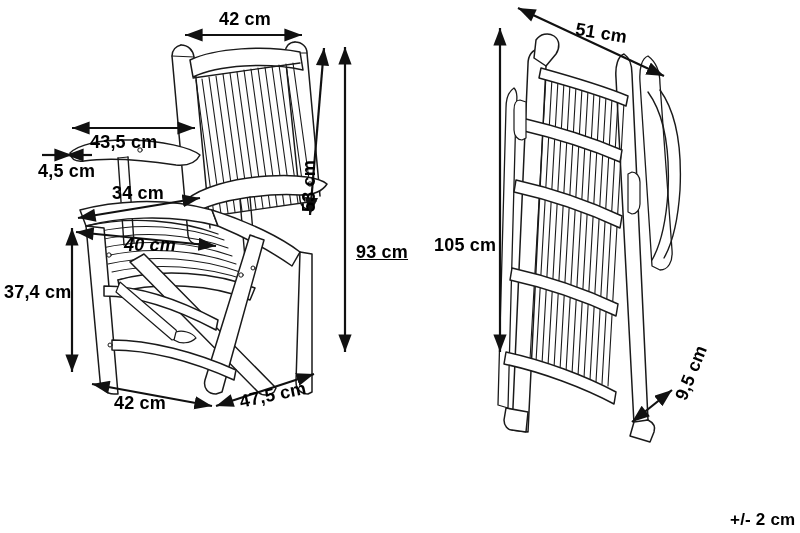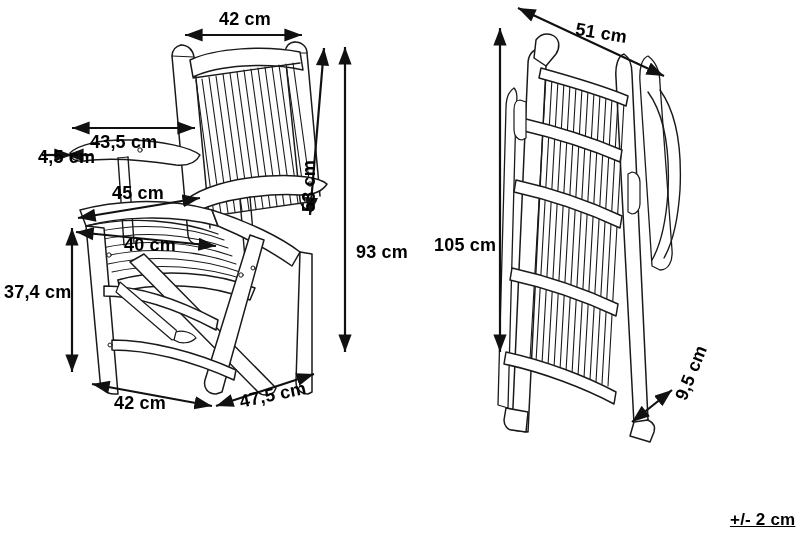--- a/index.html
+++ b/index.html
@@ -28,21 +28,21 @@
   .dim-label {
     position: absolute;
     font-family: "Liberation Sans", sans-serif;
     font-weight: bold;
     color: #000000;
     white-space: nowrap;
     letter-spacing: 0.2px;
     line-height: 1;
   }
   .s18 { font-size: 18px; }
-  .s17 { font-size: 17px; text-decoration: underline; }
+  .s17 { font-size: 17px; }
   .rot90 { transform: rotate(-90deg); transform-origin: left bottom; }
 </style>
 </head>
 <body>
 
 <div id="stage">
 
   <svg viewBox="0 0 800 533" aria-hidden="true">
     <defs>
       <marker id="arrHead" markerWidth="9" markerHeight="9" refX="8" refY="3" orient="auto" markerUnits="strokeWidth">
@@ -198,29 +198,29 @@
       <line x1="518" y1="8" x2="664" y2="76" marker-start="url(#arrTail)" marker-end="url(#arrHead)"></line>
       <line x1="500" y1="28" x2="500" y2="352" marker-start="url(#arrTail)" marker-end="url(#arrHead)"></line>
       <line x1="632" y1="422" x2="672" y2="390" marker-start="url(#arrTail)" marker-end="url(#arrHead)"></line>
     </g>
   </svg>
 
   <div class="dim-label s18" style="left:219px; top:10px;">42 cm</div>
 
   <div class="dim-label s18" style="left:90px; top:104px;margin-top:29px;">43,5 cm</div>
 
-  <div class="dim-label s18" style="left:38px; top:148px;">4,5 cm</div>
-
-  <div class="dim-label s18" style="left:112px; top:184px;">45 cm</div>
-
-  <div class="dim-label s18" style="left:124px; top:236px;">40 cm</div>
+  <div class="dim-label s18" style="left:38px; top:162px;">4,5 cm</div>
+
+  <div class="dim-label s18" style="left:112px; top:184px;">34 cm</div>
+
+  <div class="dim-label s18" style="left:124px; top:236px;font-style:italic;">40 cm</div>
 
   <div class="dim-label s18 rot90" style="left:318px; top:194px;">53 cm</div>
 
-  <div class="dim-label s18" style="left:356px; top:243px;">93 cm</div>
+  <div class="dim-label s18" style="left:356px; top:243px;text-decoration:underline;">93 cm</div>
 
   <div class="dim-label s18" style="left:4px; top:283px;">37,4 cm</div>
 
   <div class="dim-label s18" style="left:114px; top:394px;">42 cm</div>
 
   <div class="dim-label s18" style="left:238px; top:393px; transform:rotate(-12deg); transform-origin:left top;">47,5 cm</div>
 
   <div class="dim-label s18" style="left:577px; top:20px; transform:rotate(9deg); transform-origin:left top;">51 cm</div>
 
   <div class="dim-label s18" style="left:434px; top:200px;margin-top:36px;">105 cm</div>

